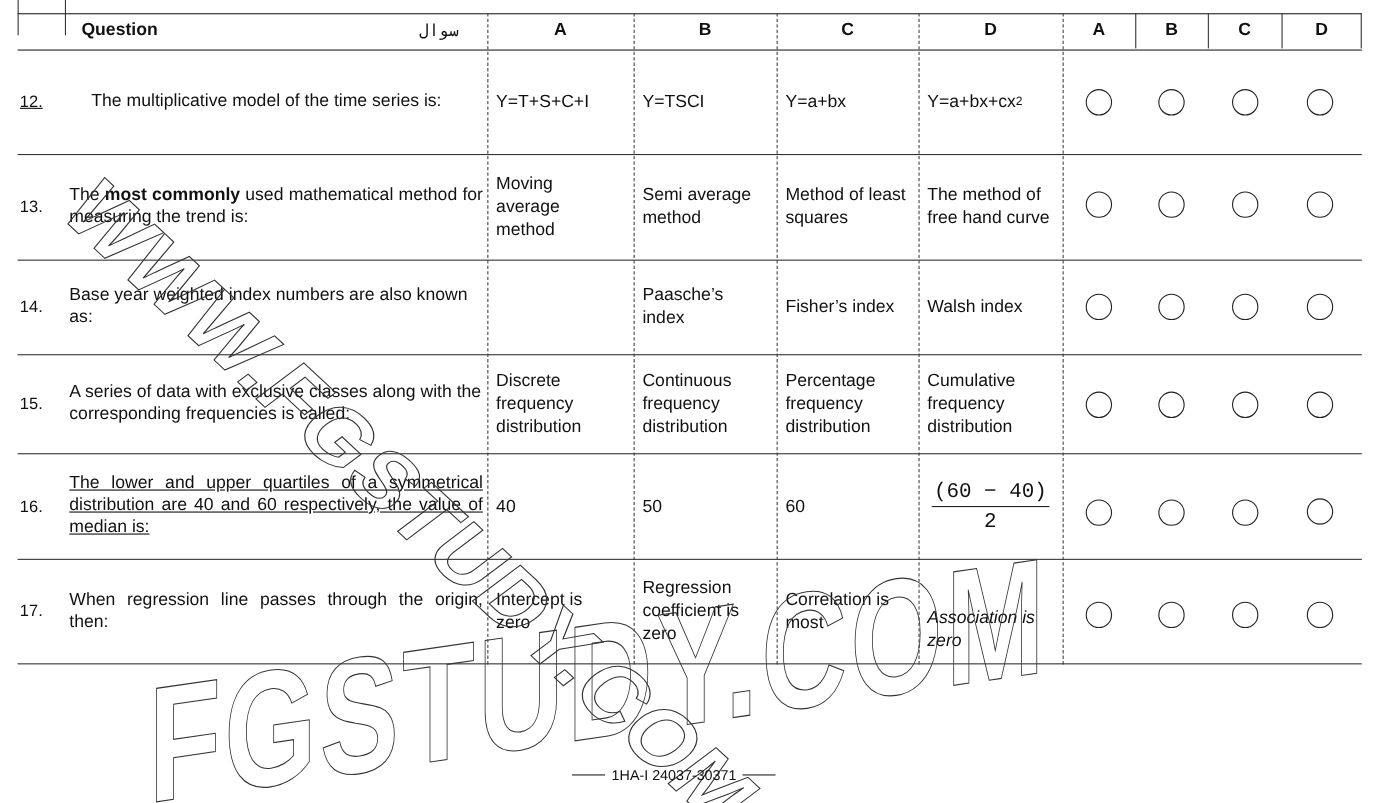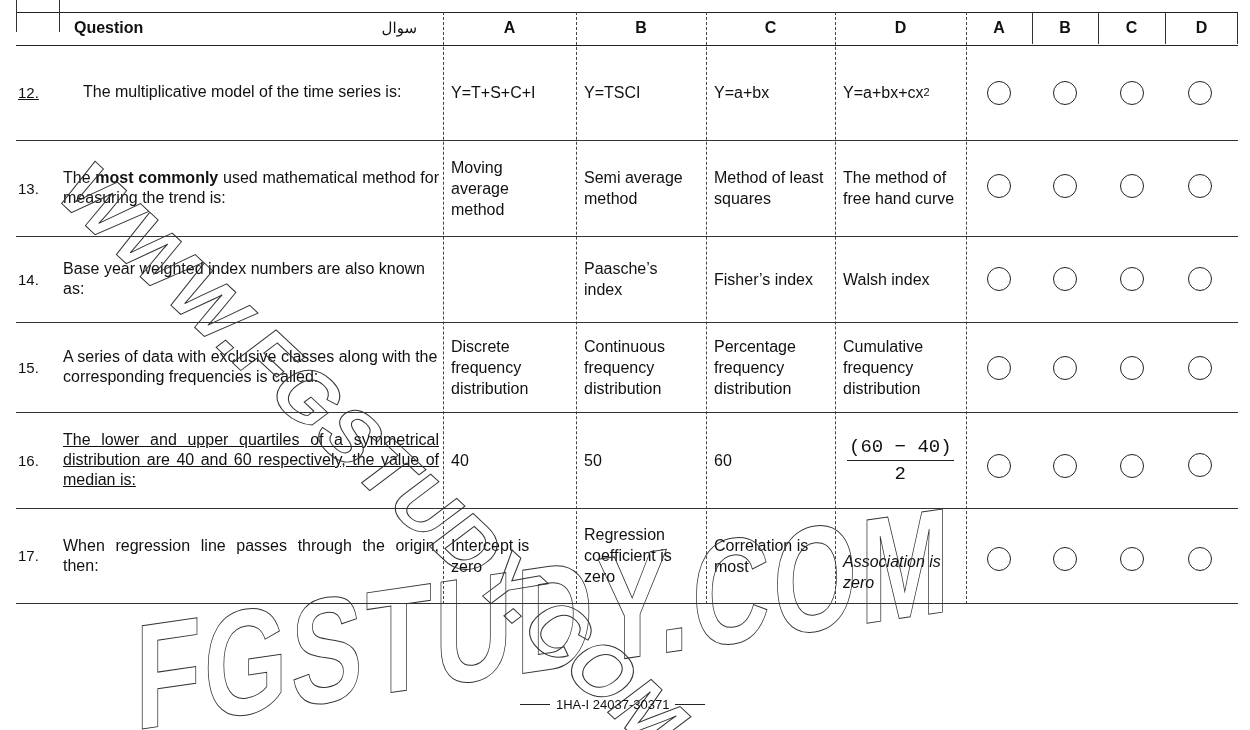--- a/index.html
+++ b/index.html
@@ -8,21 +8,21 @@
     font-family: "Liberation Sans", sans-serif; color: #111;
   }
   .sheet { position: absolute; left: 0; top: 0; width: 1231px; height: 730px; }
 
   
   .hdr { position: absolute; top: 12px; height: 32px; border-top: 1.5px solid #222; border-bottom: 1.5px solid #222; }
   .hdr-cell { position: absolute; top: 0; height: 32px; display: flex; align-items: center; justify-content: center;
     font-weight: bold; font-size: 16px; }
   .hdr-cell.num { left: 16px; width: 42px; border-left: 1px solid #333; border-right: 1px solid #333; }
   .hdr-cell.q { left: 58px; width: 385px; justify-content: space-between; padding: 0 26px 0 16px; box-sizing: border-box; }
-  .hdr-cell.q .urdu { font-weight: normal; font-size: 15px; direction: rtl; font-family: Liberation Serif, serif; }
+  .hdr-cell.q .urdu { font-weight: normal; font-size: 15px; direction: rtl; font-family: Liberation Mono, monospace; }
   .vdash { position: absolute; border-left: 1.5px dashed #444; }
   .vsolid { position: absolute; border-left: 1px solid #333; }
 
   
   .hline { position: absolute; left: 16px; width: 1222px; border-top: 1.5px solid #333; }
   .row { position: absolute; left: 0; width: 1250px; }
   .qnum { position: absolute; left: 18px; width: 40px; font-size: 15px; display: flex; align-items: center; }
   .qtext { position: absolute; left: 63px; width: 376px; font-size: 16px; line-height: 20px; text-align: justify;
     display: flex; align-items: center; }
   .qtext .inner { width: 100%; }

